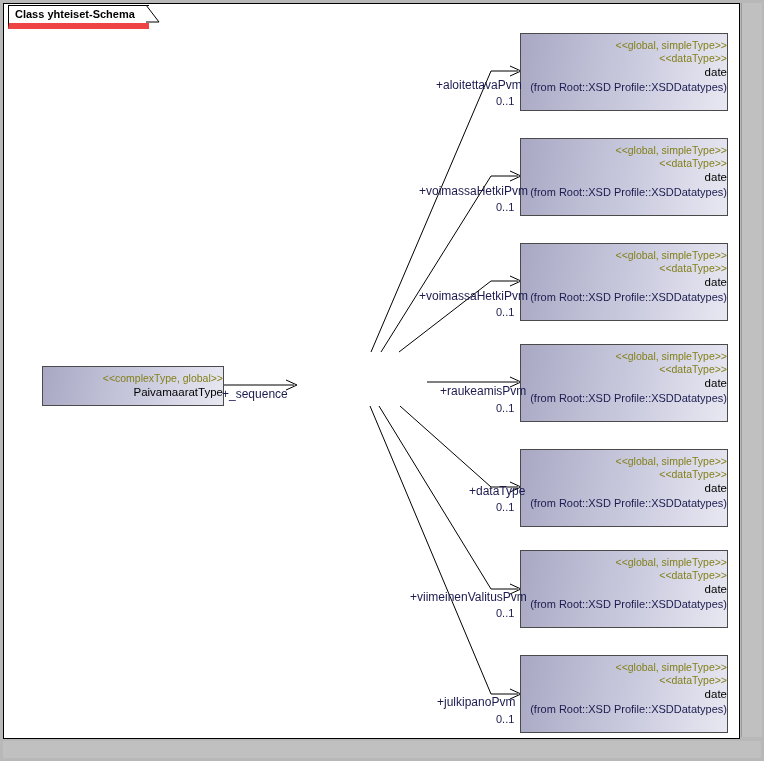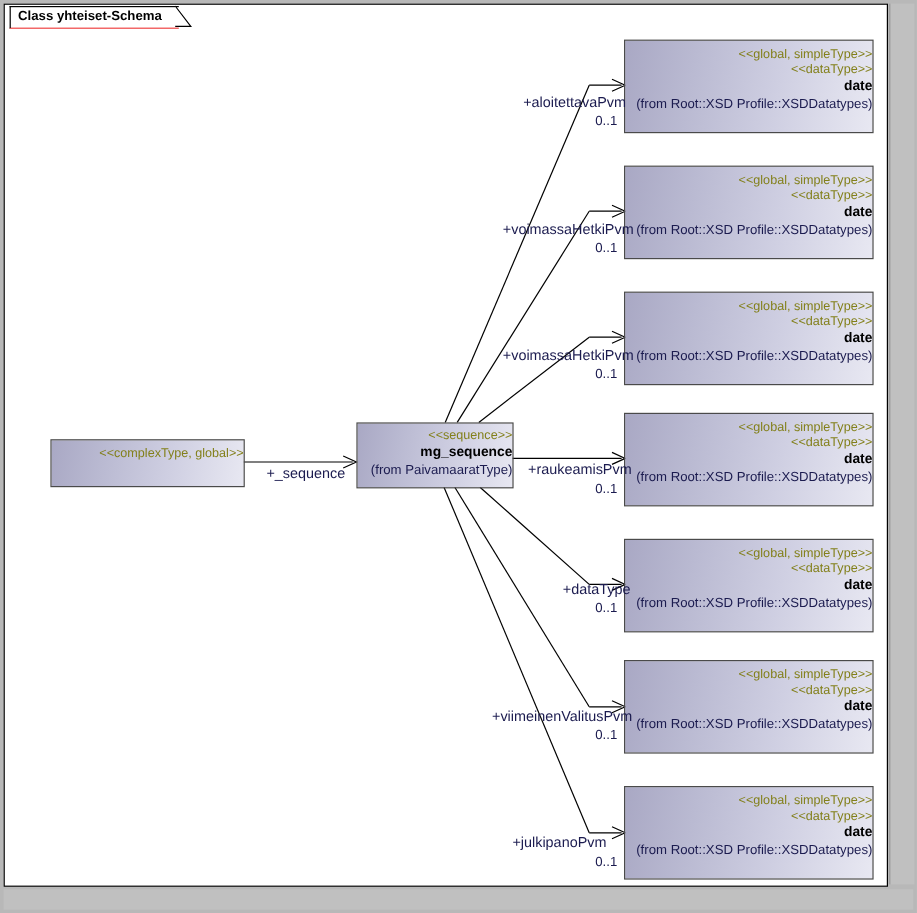--- a/index.html
+++ b/index.html
@@ -34,21 +34,21 @@
   }
 
   
   #title-tab{
     position:absolute;left:7px;top:4px;
     height:17px;
     padding:0 14px 0 6px;
     background:#ffffff;
     border-top:1px solid #000;
     border-left:1px solid #000;
-    border-bottom:1px solid #ef4444;
+    border-bottom:6px solid #ef4444;
     font-size:11px;
     font-weight:bold;
     color:#000;
     line-height:17px;
     white-space:nowrap;
     z-index:30;
   }
   #title-tab-slant{
     position:absolute;
     top:4px;
@@ -67,21 +67,21 @@
     overflow:hidden;
   }
   .stereo{
     color:#83801b;
     font-size:10.5px;
     line-height:13px;
     white-space:nowrap;
   }
   .clsname{
     color:#000;
-    font-weight:bold;
+    font-weight:normal;
     font-size:11.5px;
     line-height:15px;
     white-space:nowrap;
   }
   .fromline{
     color:#1b1b4f;
     font-size:11px;
     line-height:14px;
     white-space:nowrap;
   }
@@ -162,29 +162,25 @@
         <path d="M506,580 L517,585 L506,590"></path>
       </g>
 
       <g>
         <line x1="366" y1="402" x2="487" y2="690"></line>
         <line x1="487" y1="690" x2="514" y2="690"></line>
         <path d="M506,685 L517,690 L506,695"></path>
       </g>
     </svg>
 
-    <div class="umlbox" style="left:38px;top:362px;width:162px;height:40px;">
+    <div class="umlbox" style="left:38px;top:362px;width:182px;height:40px;">
       <div class="stereo" style="margin-top:5px;">&lt;&lt;complexType, global&gt;&gt;</div>
-    </div>
-
-    <div class="umlbox" style="left:293px;top:348px;width:131px;height:55px;">
-      <div class="stereo" style="margin-top:4px;">&lt;&lt;sequence&gt;&gt;</div>
-      <div class="clsname">mg_sequence</div>
-      <div class="fromline">(from PaivamaaratType)</div>
-    </div>
+      <div class="clsname">PaivamaaratType</div>
+    </div>
+
 
     <div class="umlbox" style="left:516px;top:29px;width:208px;height:78px;">
       <div class="stereo" style="margin-top:5px;">&lt;&lt;global, simpleType&gt;&gt;</div>
       <div class="stereo">&lt;&lt;dataType&gt;&gt;</div>
       <div class="clsname">date</div>
       <div class="fromline">(from Root::XSD Profile::XSDDatatypes)</div>
     </div>
 
     <div class="umlbox" style="left:516px;top:134px;width:208px;height:78px;">
       <div class="stereo" style="margin-top:5px;">&lt;&lt;global, simpleType&gt;&gt;</div>
@@ -241,21 +237,21 @@
 
     <div class="edgelabel" style="left:436px;top:380px;">+raukeamisPvm</div>
     <div class="mult" style="left:492px;top:398px;">0..1</div>
 
     <div class="edgelabel" style="left:465px;top:480px;">+dataType</div>
     <div class="mult" style="left:492px;top:497px;">0..1</div>
 
     <div class="edgelabel" style="left:406px;top:586px;">+viimeinenValitusPvm</div>
     <div class="mult" style="left:492px;top:603px;">0..1</div>
 
-    <div class="edgelabel" style="left:423px;top:691px;">+julkipanoPvm</div>
+    <div class="edgelabel" style="left:433px;top:691px;">+julkipanoPvm</div>
     <div class="mult" style="left:492px;top:709px;">0..1</div>
 
     <div id="title-tab" style="left:4px;top:1px;">Class yhteiset-Schema</div>
     <svg id="title-tab-slant" style="left:142px;top:1px;width:16px;height:18px;overflow:visible;">
       <path d="M0,0 L13,17 L0,17" fill="#ffffff" stroke="#000000" stroke-width="1"></path>
     </svg>
 
   </div>
 
   <div id="right-gutter"></div>

